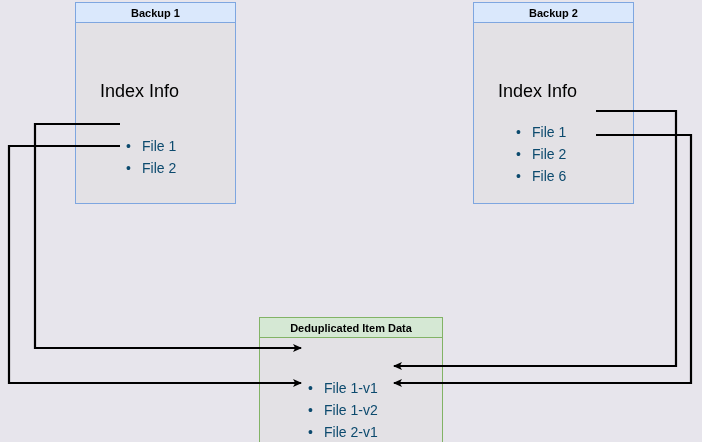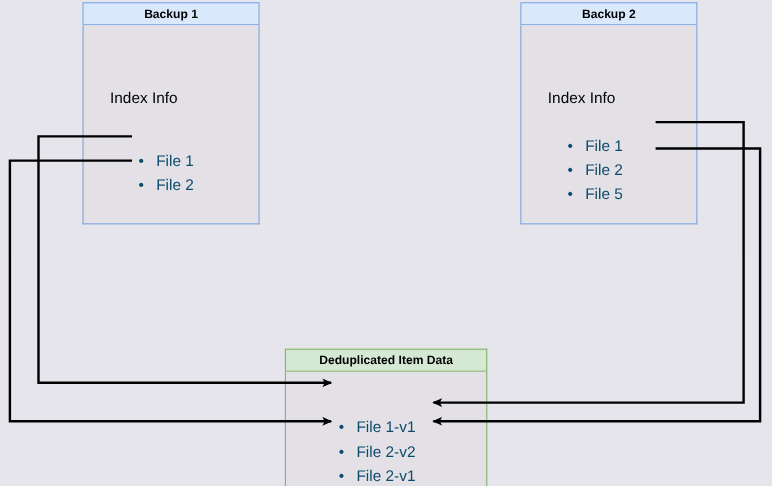--- a/index.html
+++ b/index.html
@@ -63,21 +63,21 @@
     background: #d5e8d4;
     border: 1px solid #82b366;
     margin-top: 36px;
   }
   .green .box-body {
     border: 1px solid #82b366;
     border-top: none;
   }
   .index-label {
     position: absolute;
-    font-size: 14px;
+    font-size: 18px;
     color: #000;
     white-space: nowrap;
   }
   .file-list {
     position: absolute;
     margin: 0;
     padding: 0;
     list-style: none;
   }
   .file-list li {
@@ -127,31 +127,31 @@
     </div>
   </div>
 
   <div class="box blue" id="backup2">
     <div class="box-header">Backup 2</div>
     <div class="box-body">
       <div class="index-label">Index Info</div>
       <ul class="file-list">
         <li>File 1</li>
         <li>File 2</li>
-        <li>File 5</li>
+        <li>File 6</li>
       </ul>
     </div>
   </div>
 
   <div class="box green" id="dedup">
     <div class="box-header">Deduplicated Item Data</div>
     <div class="box-body">
       <ul class="file-list">
         <li>File 1-v1</li>
-        <li>File 2-v2</li>
+        <li>File 1-v2</li>
         <li>File 2-v1</li>
       </ul>
     </div>
   </div>
 
   <svg class="connectors" viewBox="0 0 702 442">
     <defs>
       <marker id="arrowhead" markerWidth="9" markerHeight="8" refX="8" refY="4" orient="auto" markerUnits="userSpaceOnUse">
         <path d="M 0 0 L 9 4 L 0 8 L 2.2 4 Z" fill="#000000"></path>
       </marker>

